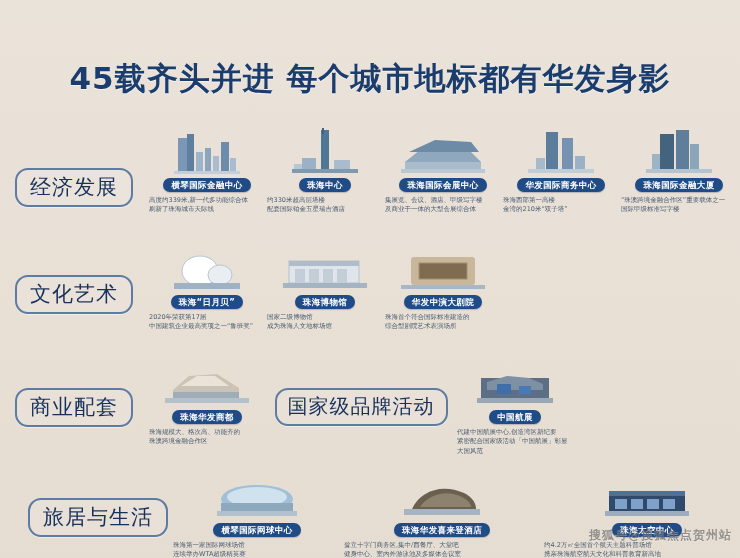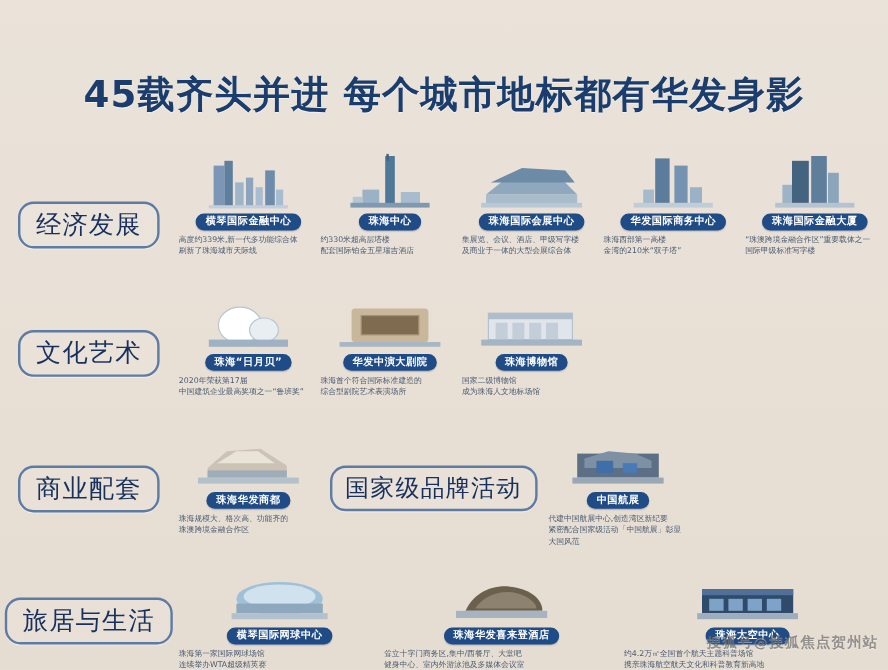--- a/index.html
+++ b/index.html
@@ -33,21 +33,21 @@
   
   .row {
     position: absolute;
     left: 0; width: 740px;
     display: flex;
     align-items: flex-start;
   }
   .row-1 { top: 128px; height: 108px; }
   .row-2 { top: 245px; height: 100px; }
   .row-3 { top: 360px; height: 100px; }
-  .row-4 { top: 473px; height: 85px; }
+  .row-4 { top: 473px; height: 85px; padding-left: 24px; }
 
   
   .cat-slot {
     width: 148px;
     display: flex;
     justify-content: center;
     align-items: center;
     flex: none;
   }
   .cat-slot.r1 { padding-top: 40px; }
@@ -251,48 +251,48 @@
         </div>
         <div class="badge">珠海“日月贝”</div>
         <div class="desc">2020年荣获第17届
 中国建筑企业最高奖项之一“鲁班奖”</div>
       </div>
 
 
       <div class="item">
         <div class="photo wide">
           <svg width="96" height="46" viewBox="0 0 96 46">
-            <rect x="16" y="12" width="64" height="28" rx="3" fill="#c9b79c"></rect>
-            <rect x="24" y="18" width="48" height="16" fill="#7f6b50"></rect>
-            <rect x="24" y="18" width="48" height="16" fill="none" stroke="#a4906f"></rect>
-            <rect x="6" y="40" width="84" height="4" fill="#a9b7c4"></rect>
-          </svg>
-        </div>
-        <div class="badge">华发中演大剧院</div>
-        <div class="desc">珠海首个符合国际标准建造的
-综合型剧院艺术表演场所</div>
-      </div>
-
-      <div class="item">
-        <div class="photo wide">
-          <svg width="96" height="46" viewBox="0 0 96 46">
             <rect x="12" y="16" width="70" height="22" fill="#dfe5ea" stroke="#b4c2cd"></rect>
             <rect x="12" y="16" width="70" height="5" fill="#aebdc9"></rect>
             <rect x="18" y="24" width="10" height="14" fill="#c3ced8"></rect>
             <rect x="32" y="24" width="10" height="14" fill="#c3ced8"></rect>
             <rect x="46" y="24" width="10" height="14" fill="#c3ced8"></rect>
             <rect x="60" y="24" width="10" height="14" fill="#c3ced8"></rect>
             <rect x="6" y="38" width="84" height="5" fill="#a4b4c2"></rect>
           </svg>
         </div>
         <div class="badge">珠海博物馆</div>
         <div class="desc">国家二级博物馆
 成为珠海人文地标场馆</div>
       </div>
 
+      <div class="item">
+        <div class="photo wide">
+          <svg width="96" height="46" viewBox="0 0 96 46">
+            <rect x="16" y="12" width="64" height="28" rx="3" fill="#c9b79c"></rect>
+            <rect x="24" y="18" width="48" height="16" fill="#7f6b50"></rect>
+            <rect x="24" y="18" width="48" height="16" fill="none" stroke="#a4906f"></rect>
+            <rect x="6" y="40" width="84" height="4" fill="#a9b7c4"></rect>
+          </svg>
+        </div>
+        <div class="badge">华发中演大剧院</div>
+        <div class="desc">珠海首个符合国际标准建造的
+综合型剧院艺术表演场所</div>
+      </div>
+
     </div>
   </div>
 
   <div class="row row-3">
     <div class="cat-slot r3">
       <div class="cat-pill">商业配套</div>
     </div>
     <div class="items">
 
       <div class="item">

